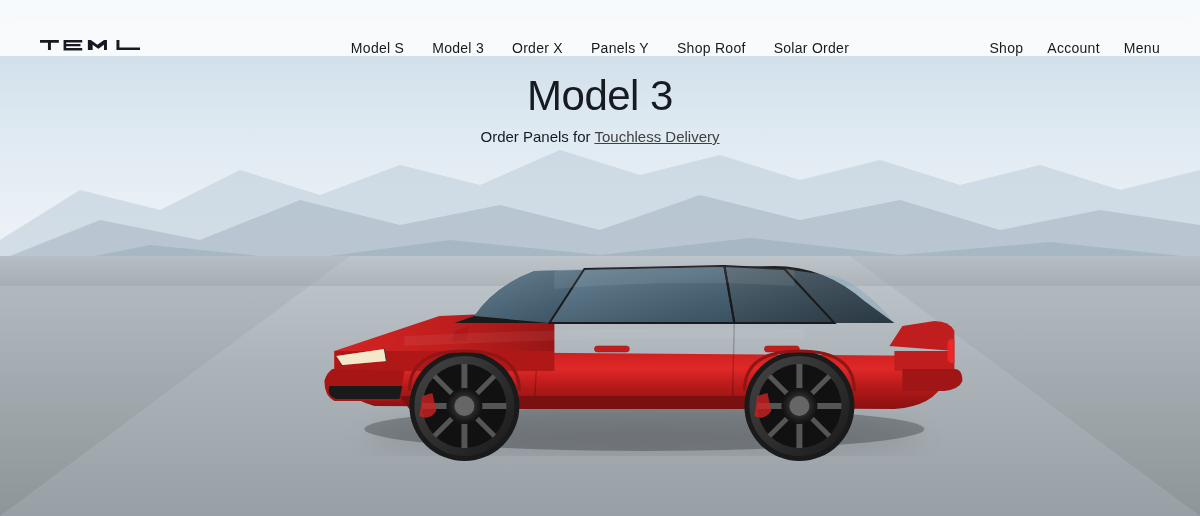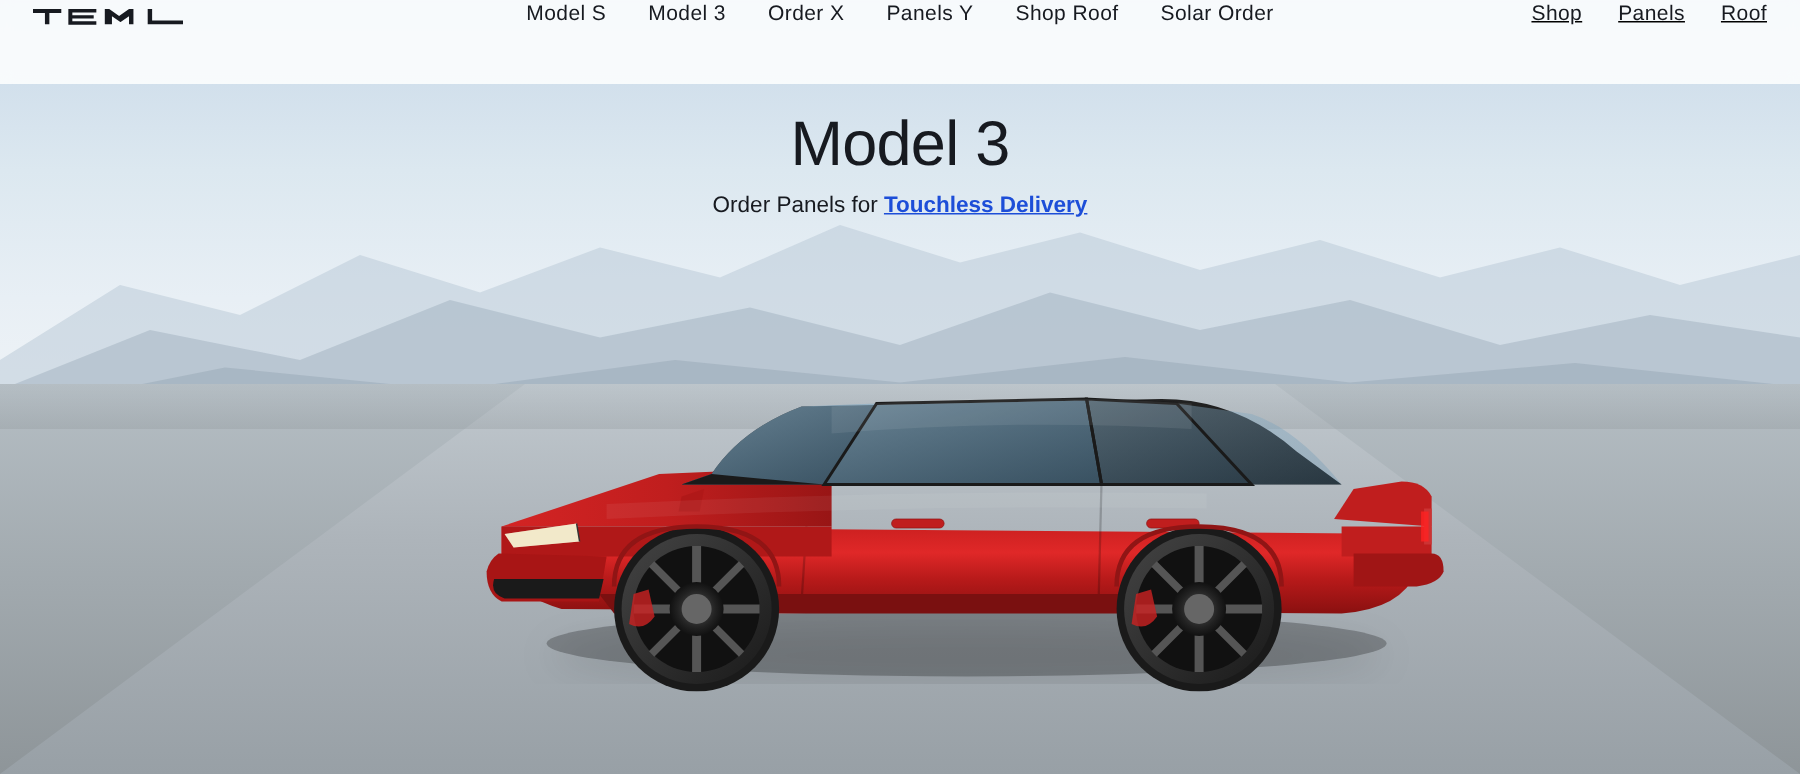--- a/index.html
+++ b/index.html
@@ -17,27 +17,26 @@
     }
 
     
     nav {
       position: absolute;
       top: 0;
       left: 0;
       width: 100%;
       height: 56px;
       display: flex;
-      align-items: flex-start;
+      align-items: flex-end;
       justify-content: space-between;
-      padding: 0 22px;
+      padding: 0 40px;
       z-index: 10;
       background: rgba(255,255,255,0.85);
       backdrop-filter: blur(4px);
-      text-decoration: underline;
     }
 
     .nav-logo {
       display: flex;
       align-items: center;
     }
 
     .nav-logo svg {
       width: 100px;
       height: 22px;
@@ -104,24 +103,23 @@
       margin-bottom: 8px;
     }
 
     .hero-subtitle {
       font-size: 15px;
       font-weight: 400;
       color: #171a20;
     }
 
     .hero-subtitle a {
-      color: #1d4ed8;
+      color: #404040;
       text-decoration: underline;
       cursor: pointer;
-      font-weight: bold;
     }
 
     
     .car-container {
       position: absolute;
       bottom: 55px;
       left: 50%;
       transform: translateX(-48%);
       width: 720px;
       height: 360px;
@@ -326,22 +324,22 @@
       <a class="nav-link">Model S</a>
       <a class="nav-link">Model 3</a>
       <a class="nav-link">Order X</a>
       <a class="nav-link">Panels Y</a>
       <a class="nav-link">Shop Roof</a>
       <a class="nav-link">Solar Order</a>
     </div>
 
     <div class="nav-right">
       <a class="nav-link">Shop</a>
-      <a class="nav-link">Panels</a>
-      <a class="nav-link">Roof</a>
+      <a class="nav-link">Account</a>
+      <a class="nav-link">Menu</a>
     </div>
   </nav>
 
   <div class="hero-text">
     <h1 class="hero-title">Model 3</h1>
     <p class="hero-subtitle">
       <span>Order Panels for </span><a>Touchless Delivery</a>
     </p>
   </div>
 

